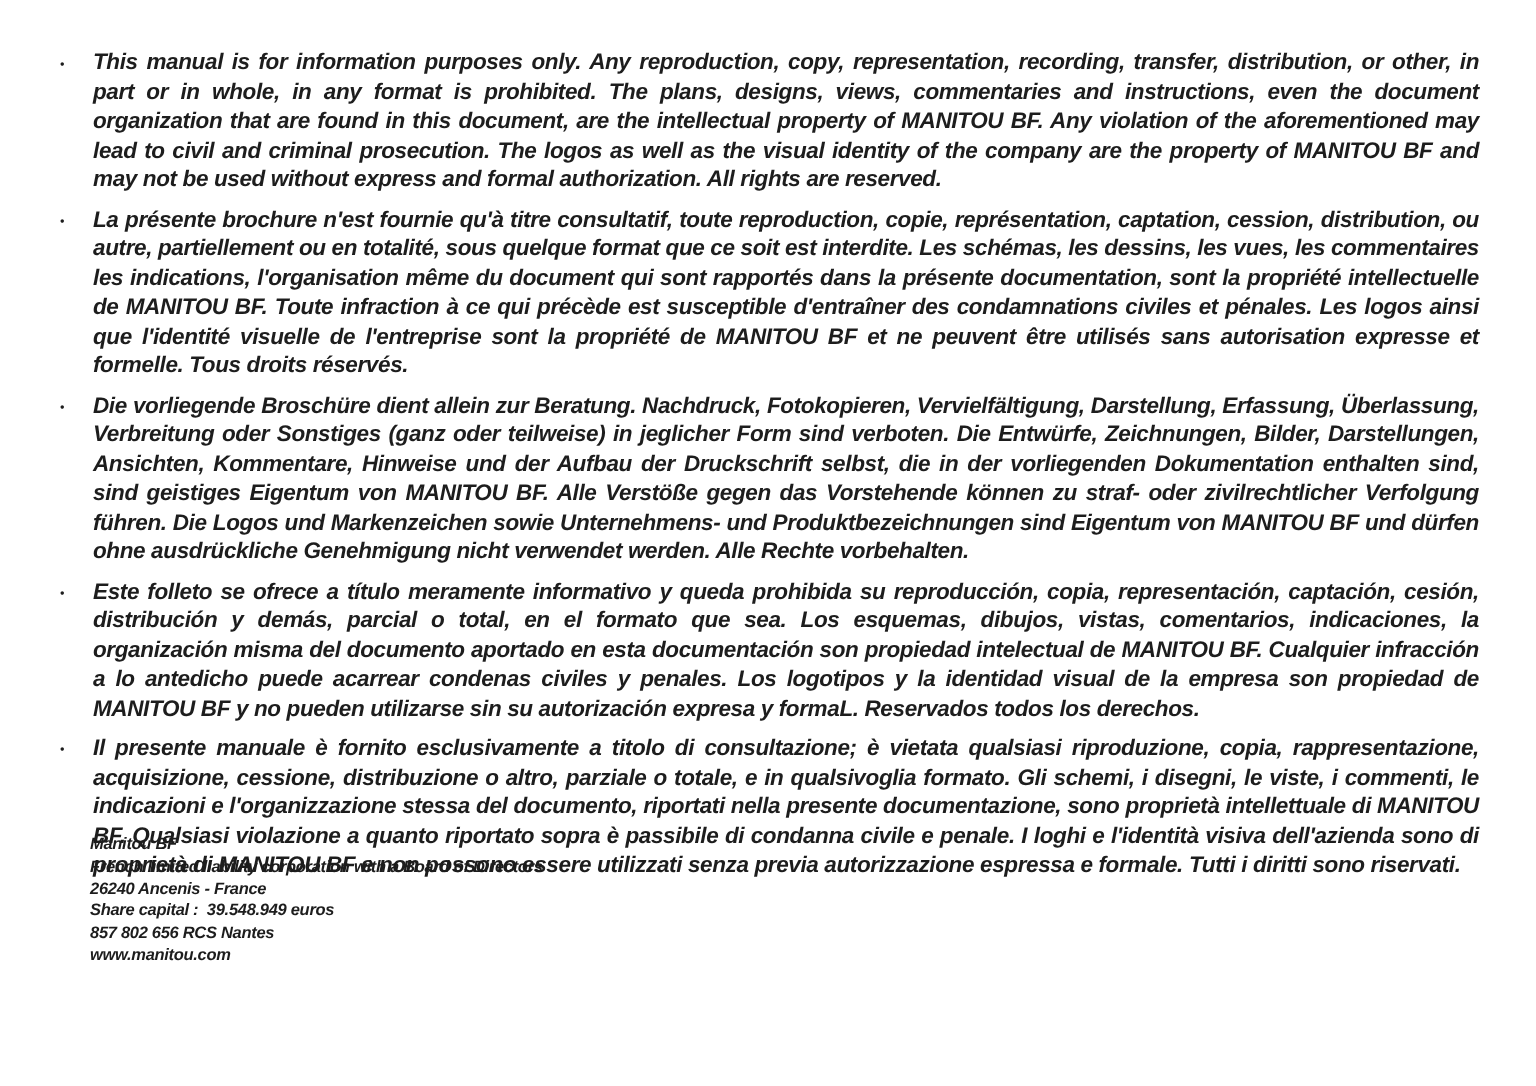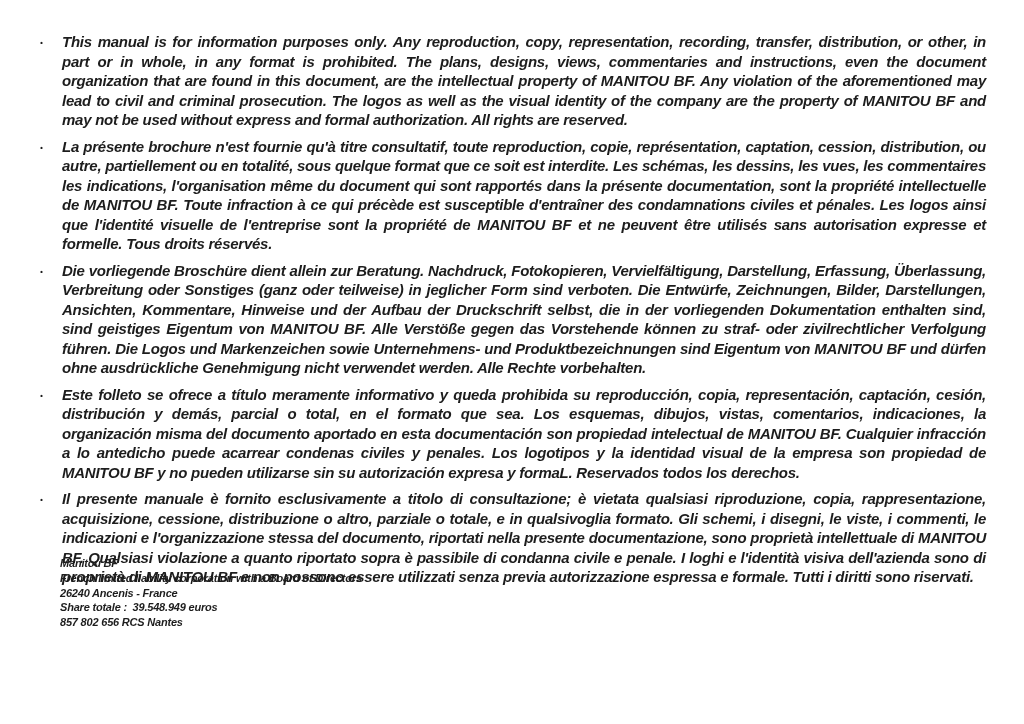--- a/index.html
+++ b/index.html
@@ -91,17 +91,18 @@
       <span class="bullet">•</span>
       <p class="disclaimer-text">Il presente manuale è fornito esclusivamente a titolo di consultazione; è vietata qualsiasi riproduzione, copia, rappresentazione, acquisizione, cessione, distribuzione o altro, parziale o totale, e in qualsivoglia formato. Gli schemi, i disegni, le viste, i commenti, le indicazioni e l'organizzazione stessa del documento, riportati nella presente documentazione, sono proprietà intellettuale di MANITOU BF. Qualsiasi violazione a quanto riportato sopra è passibile di condanna civile e penale. I loghi e l'identità visiva dell'azienda sono di proprietà di MANITOU BF e non possono essere utilizzati senza previa autorizzazione espressa e formale. Tutti i diritti sono riservati.</p>
     </div>
 
   </div>
 
   <div class="company-block">
     <div class="company-line">Manitou BF</div>
     <div class="company-line">French limited liability corporation with a Board of Directors</div>
     <div class="company-line">26240 Ancenis - France</div>
-    <div class="company-line">Share totale :  39.548.949 euros</div>
+    <div class="company-line">Share capital :  39.548.949 euros</div>
     <div class="company-line">857 802 656 RCS Nantes</div>
+    <div class="company-line">www.manitou.com</div>
   </div>
 
 </div>
 
 </body></html>

